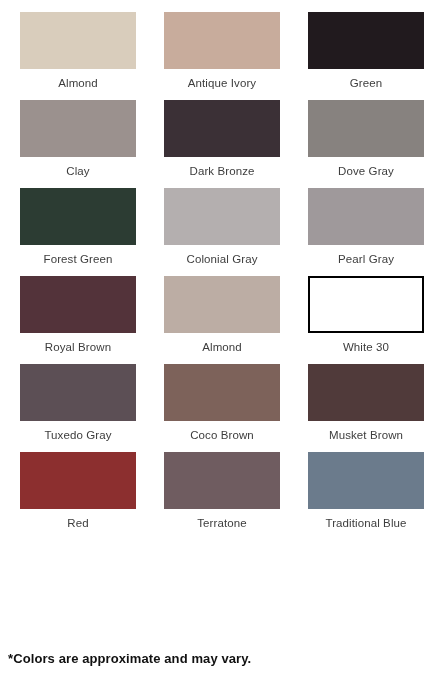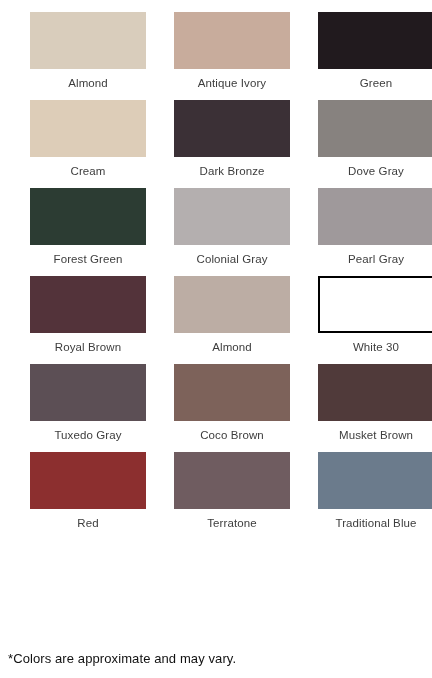--- a/index.html
+++ b/index.html
@@ -20,21 +20,21 @@
     height: 678px;
     position: relative;
     box-sizing: border-box;
     padding: 12px 0 0 0;
   }
 
   .swatch-grid {
     display: grid;
     grid-template-columns: repeat(3, 144px);
     justify-content: start;
-    padding-left: 16px;
+    padding-left: 6px;
     row-gap: 0px;
   }
 
   .swatch-cell {
     width: 144px;
     height: 88px;
     display: flex;
     flex-direction: column;
     align-items: center;
     box-sizing: border-box;
@@ -63,21 +63,21 @@
     text-align: center;
     white-space: nowrap;
     letter-spacing: 0.1px;
   }
 
   .footnote {
     position: absolute;
     left: 8px;
     bottom: 12px;
     font-size: 13px;
-    font-weight: normal;
+    font-weight: bold;
     color: #111111;
     letter-spacing: 0.1px;
     white-space: nowrap;
   }
 </style>
 </head>
 <body>
 
 <div id="swatch-chart">
 
@@ -88,22 +88,22 @@
       </div>
       <div class="swatch-cell">
         <div class="swatch-chip" style="background-color: rgb(200, 172, 156);"></div>
         <div class="swatch-label">Antique Ivory</div>
       </div>
       <div class="swatch-cell">
         <div class="swatch-chip" style="background-color: rgb(33, 26, 30);"></div>
         <div class="swatch-label">Green</div>
       </div>
       <div class="swatch-cell">
-        <div class="swatch-chip" style="background-color: rgb(221, 205, 184);"></div>
-        <div class="swatch-label">Cream</div>
+        <div class="swatch-chip" style="background-color: rgb(155, 145, 142);"></div>
+        <div class="swatch-label">Clay</div>
       </div>
       <div class="swatch-cell">
         <div class="swatch-chip" style="background-color: rgb(59, 48, 54);"></div>
         <div class="swatch-label">Dark Bronze</div>
       </div>
       <div class="swatch-cell">
         <div class="swatch-chip" style="background-color: rgb(135, 130, 127);"></div>
         <div class="swatch-label">Dove Gray</div>
       </div>
       <div class="swatch-cell">

